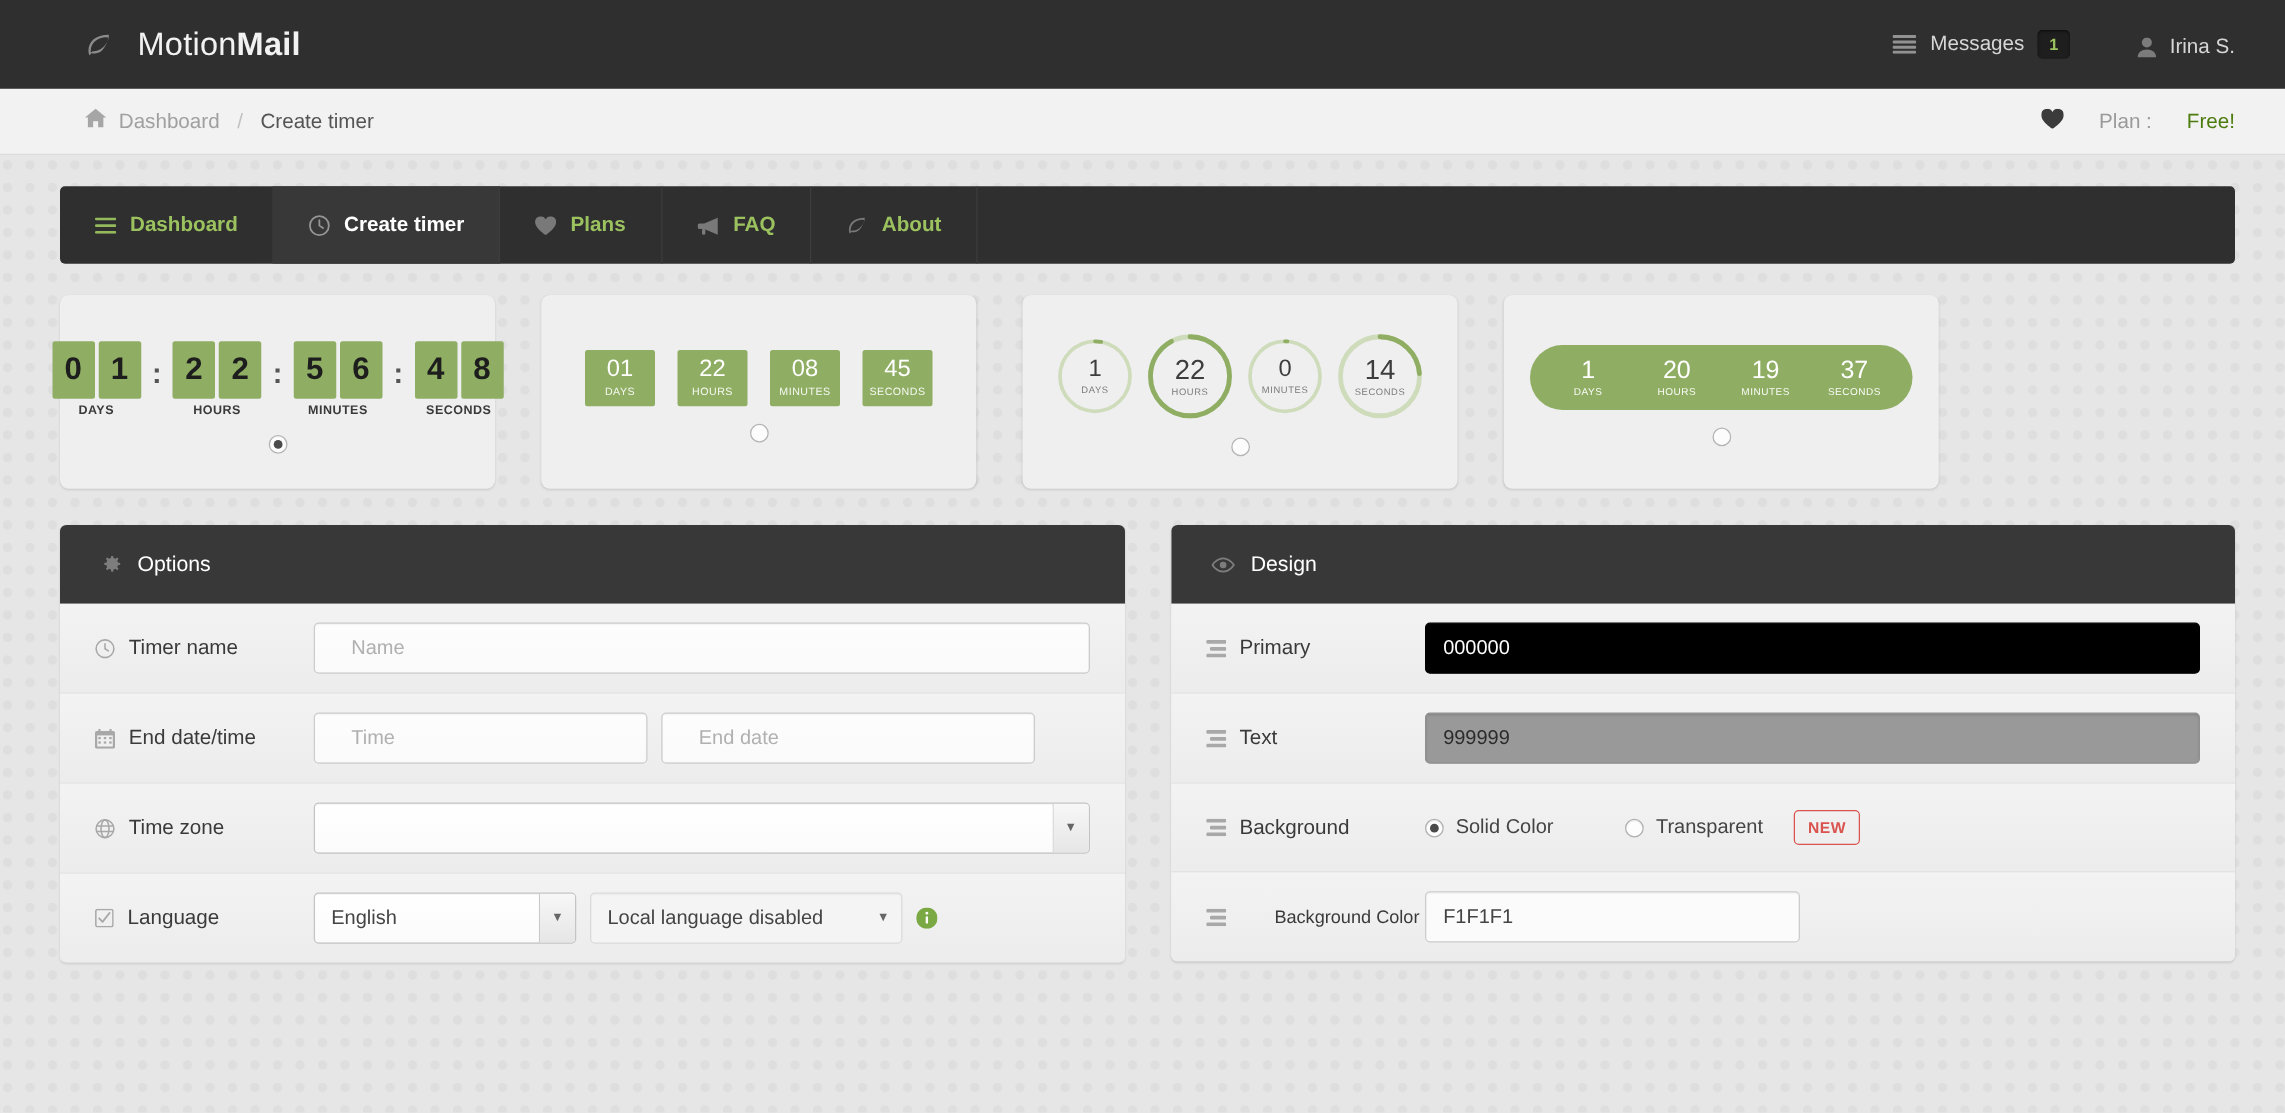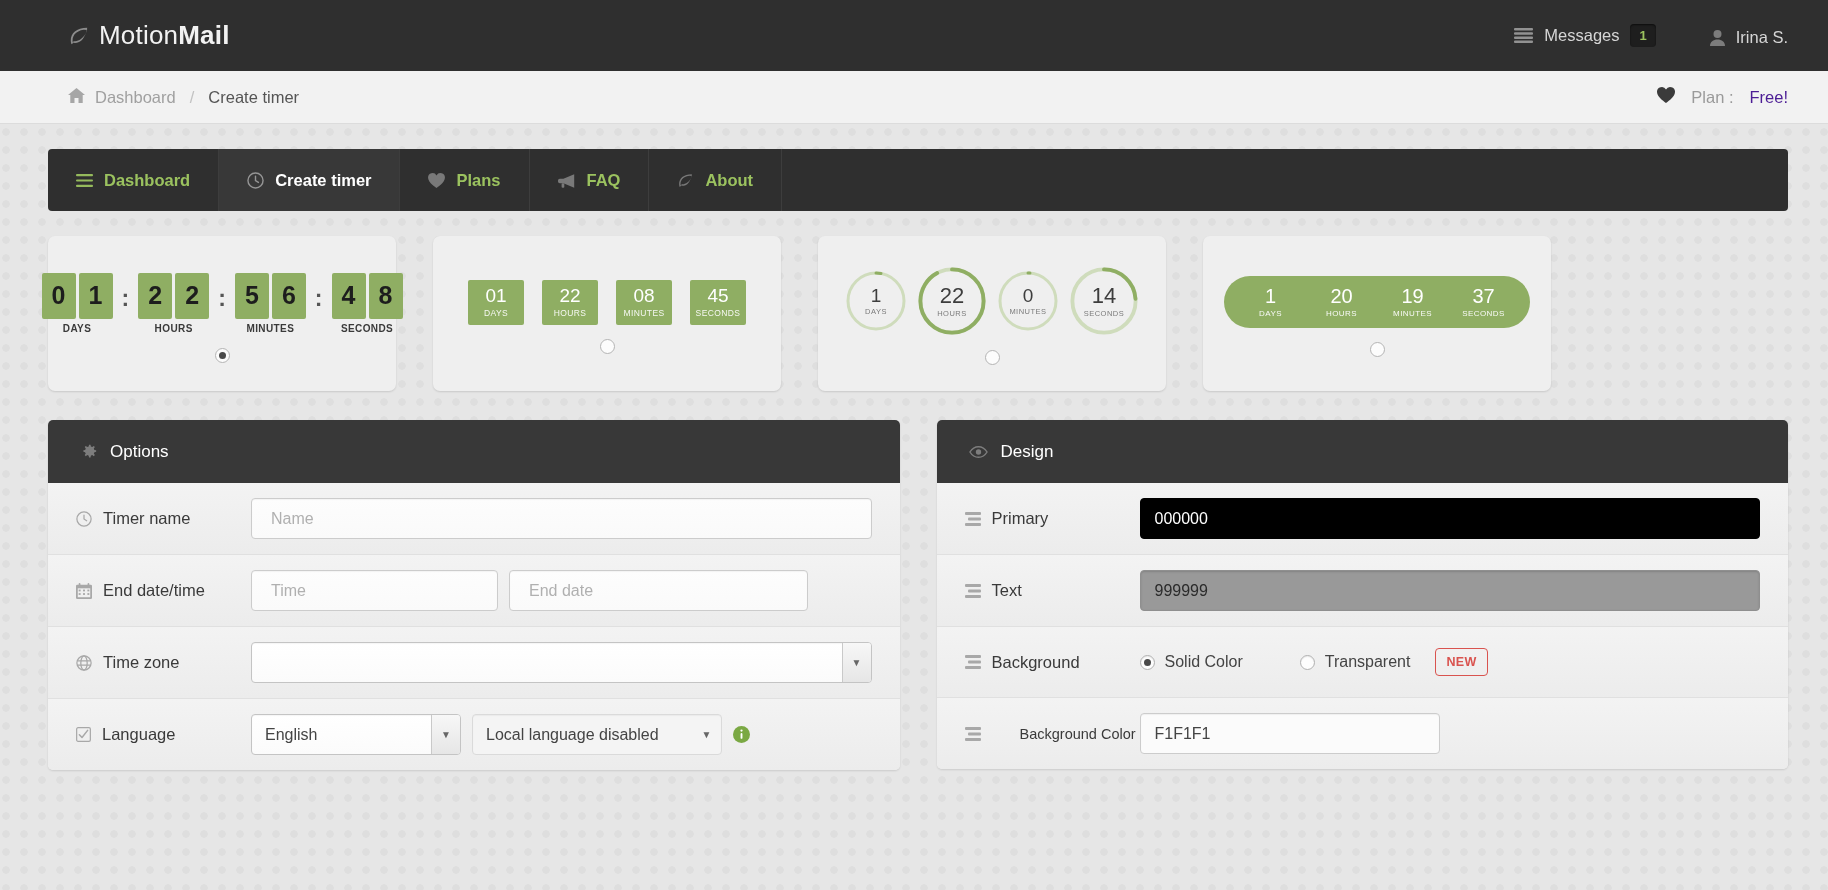--- a/index.html
+++ b/index.html
@@ -15,21 +15,21 @@
     background-size: 18px 18px;
   }
 
   
   .topbar {
     height: 71px; background: #2f2f2f;
     display: flex; align-items: center; justify-content: space-between;
     padding: 0 40px 0 68px;
     position: relative;
   }
-  .brand { display: flex; align-items: center; gap: 9px; }
+  .brand { display: flex; align-items: center; gap: 20px; }
   .brand .logo-mark { width: 22px; height: 22px; display:block; }
   .brand-text { font-size: 26px; color: #f2f2f2; letter-spacing: .2px; }
   .brand-text b { font-weight: bold; }
   .brand-text span.light { font-weight: 400; }
 
   .topright { display:flex; align-items:flex-end; gap: 54px; }
   .tr-item { display:flex; align-items:center; gap:11px; color:#d6d6d6; font-size:16.5px; }
   .tr-item .ico { opacity:.72; display:flex; }
   .badge-count {
     background:#1e1e1e; color:#9bc25f; font-size:13px; font-weight:bold;
@@ -41,23 +41,23 @@
   .crumbbar {
     height: 53px; background: #f2f2f2;
     border-bottom: 1px solid #dcdcdc;
     display:flex; align-items:center; justify-content:space-between;
     padding: 0 40px 0 68px;
   }
   .crumbs { display:flex; align-items:center; gap:14px; font-size:16.5px; }
   .crumb-home { color:#a0a0a0; display:flex; align-items:center; gap:10px; }
   .crumb-sep { color:#c2c2c2; }
   .crumb-cur { color:#555; }
-  .plan { display:flex; align-items:center; gap:16px; font-size:16.5px; color:#9a9a9a; }
+  .plan { display:flex; align-items:center; gap:28px; font-size:16.5px; color:#9a9a9a; }
   .plan .heart { color:#3b3b3b; font-size:17px; }
-  .plan .plan-label { color:#4c1d95; }
+  .plan .plan-label { color:#4d7c0f; }
 
   
   .navwrap { padding: 25px 40px 0 48px; }
   .nav {
     display:flex; background:#2f2f2f; border-radius:4px; overflow:hidden;
     height: 62px;
   }
   .nav-item {
     display:flex; align-items:center; gap:11px;
     padding: 0 28px; height:100%;
@@ -167,21 +167,21 @@
     width: 175px; flex: 0 0 175px;
     font-size:16.5px; color:#3a3a3a;
   }
   .row-lbl .ico { color:#9d9d9d; display:flex; align-items:center; }
   .row-lbl.narrow { font-size:14.5px;gap:39px; }
   .row-ctrl { flex:1; display:flex; align-items:center; gap:11px; }
 
   input.txt {
     flex:1; height:41px; border:1px solid #cccccc; border-radius:4px;
     background: linear-gradient(#fdfdfd,#fafafa);
-    padding: 0 19px; font-size:16px; color:#444;
+    padding: 0 29px; font-size:16px; color:#444;
     font-family:"Liberation Sans", sans-serif;
     box-shadow: inset 0 1px 1px rgba(0,0,0,.04);
   }
   input.txt::placeholder { color:#b0b0b0; }
   input.half { flex: 0 0 299px; }
   input.half2 { flex: 0 0 224px; }
 
   .selwrap {
     position:relative; display:flex; align-items:center;
     height:41px; border:1px solid #c4c4c4; border-radius:4px;

